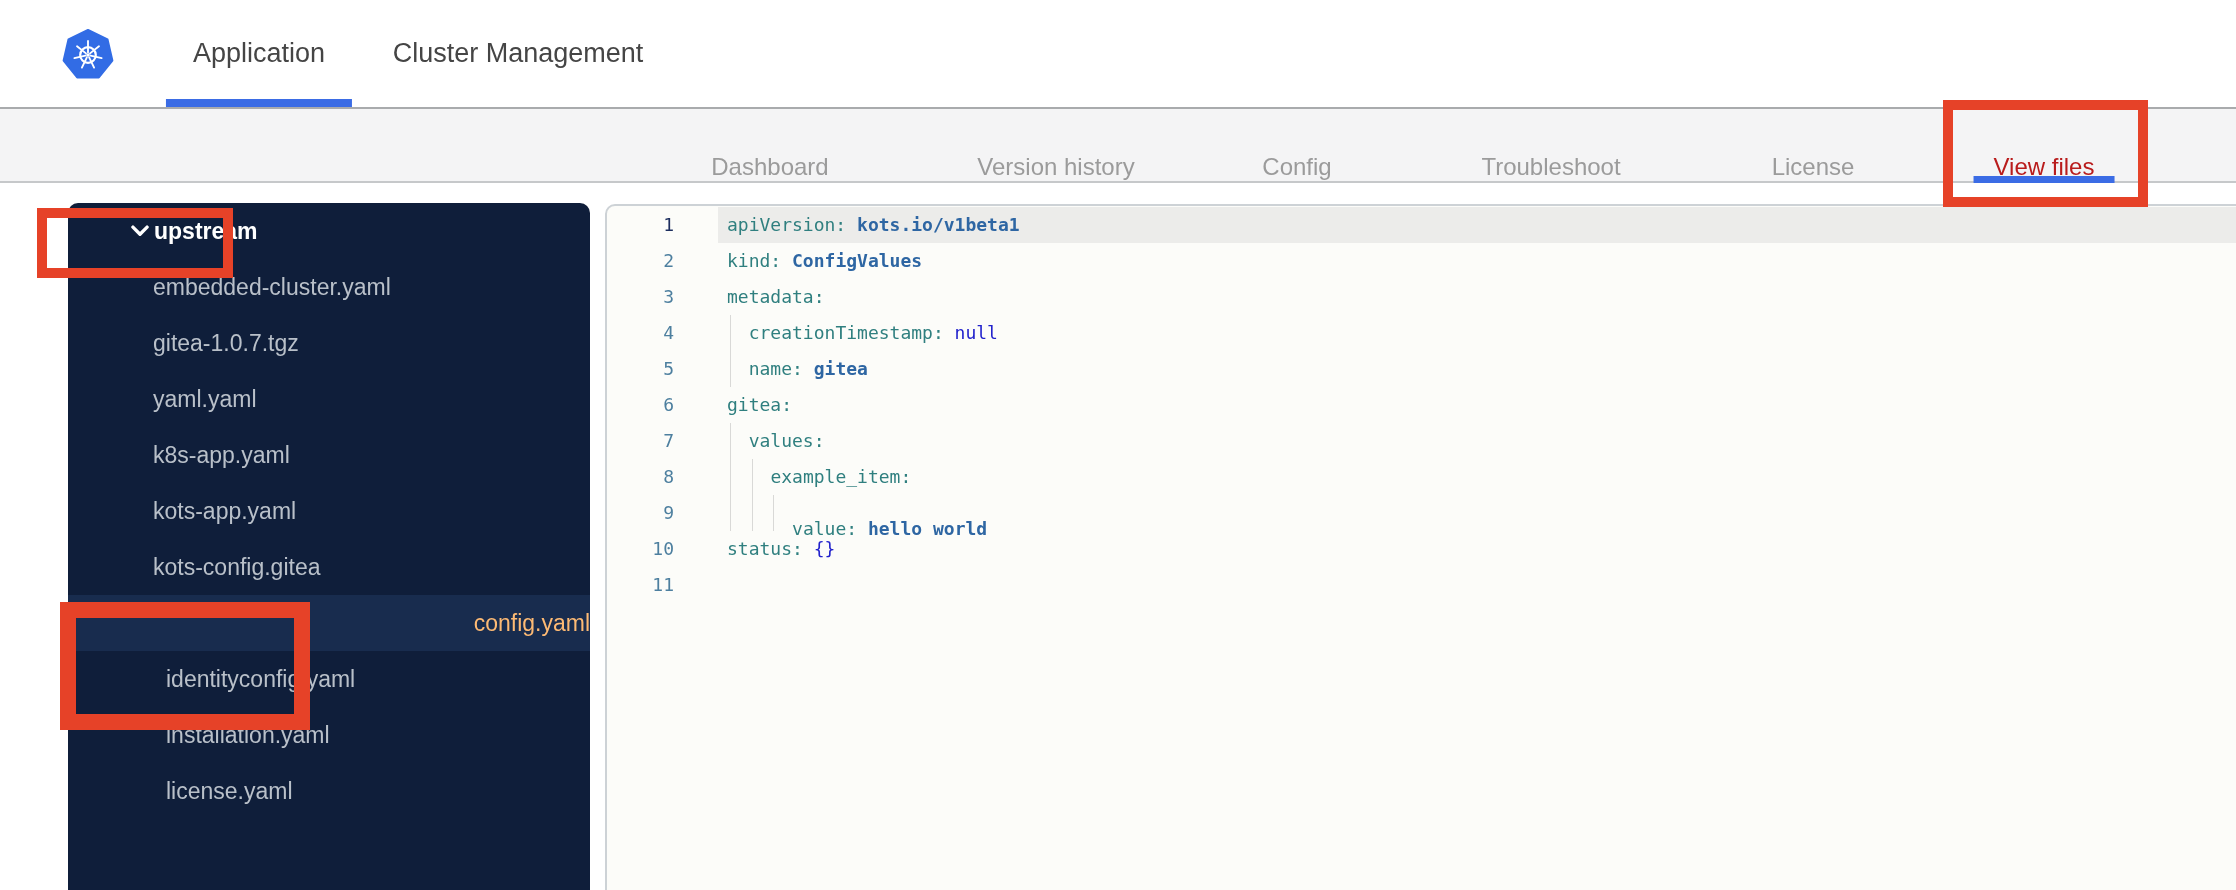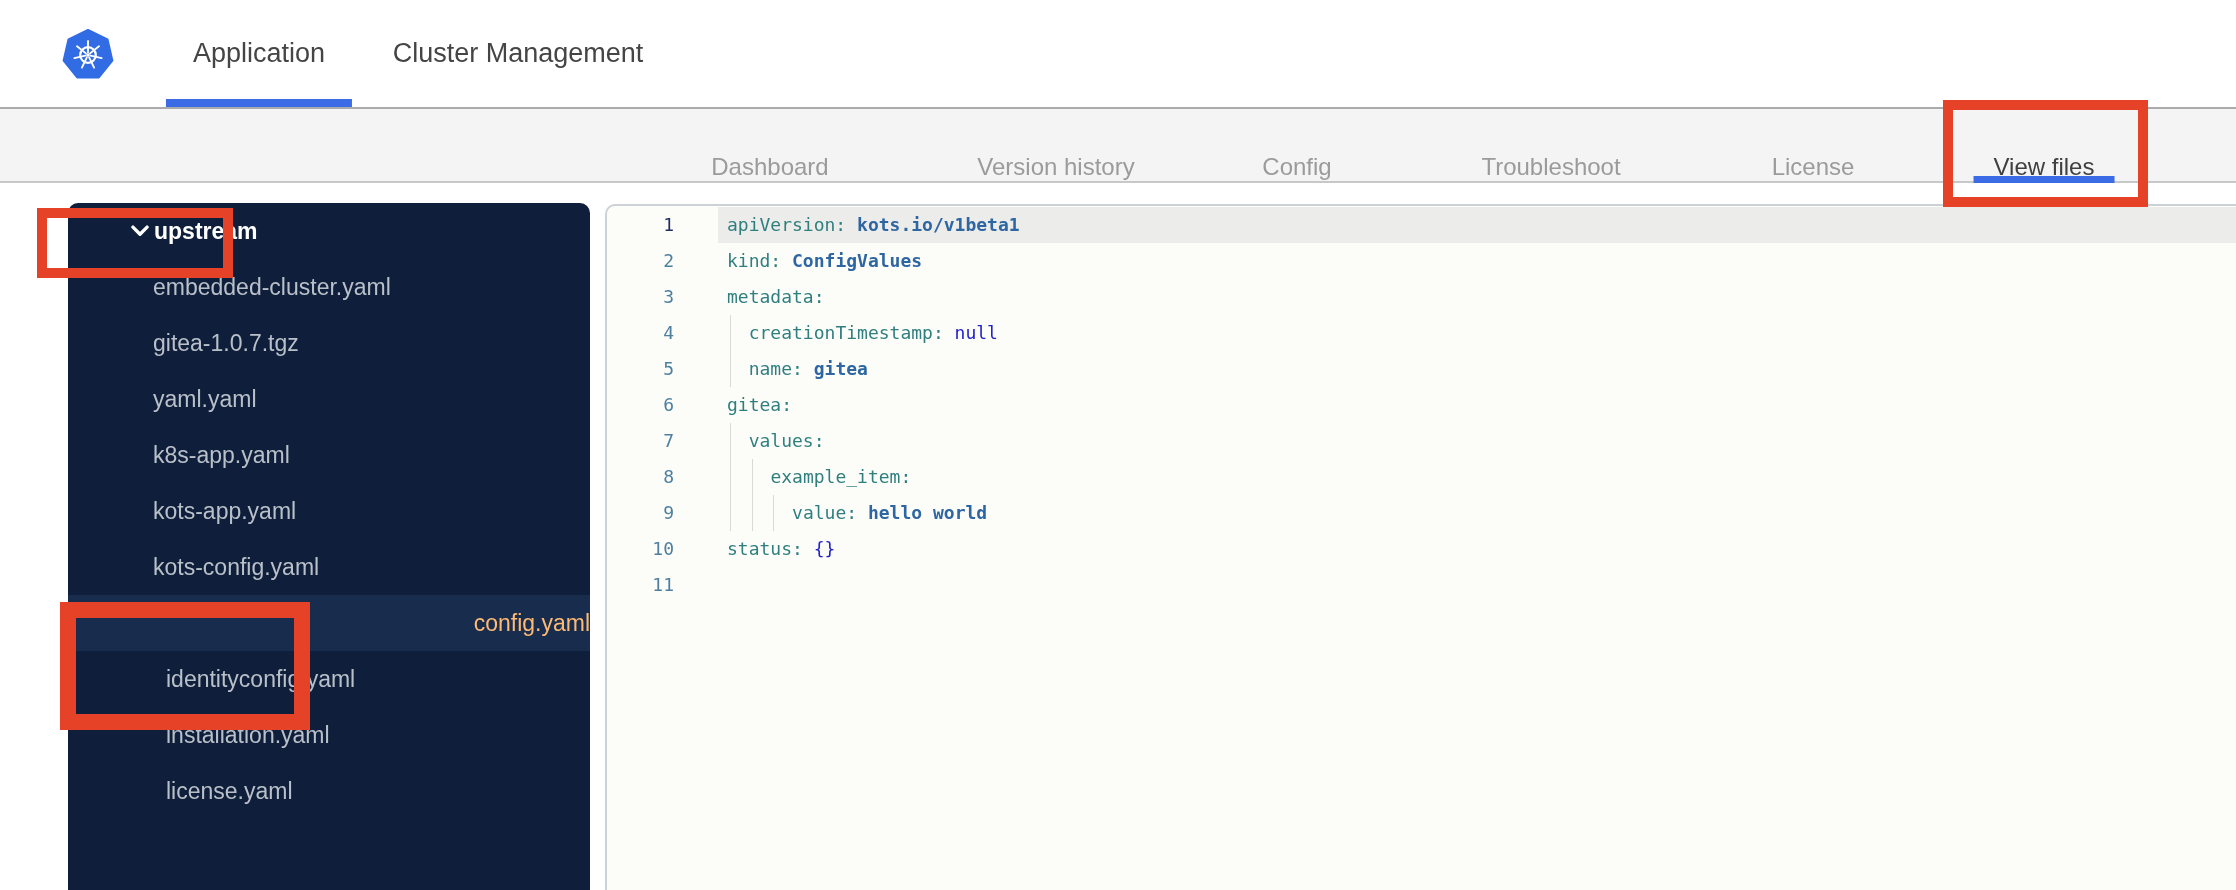--- a/index.html
+++ b/index.html
@@ -21,21 +21,21 @@
   .navbar{position:absolute;top:107px;left:0;right:0;height:76px;background:#f4f4f5;
           border-top:2px solid #a9abad;border-bottom:2px solid #c6c8ca;box-sizing:border-box;z-index:1;}
   .nav-tab{position:absolute;top:0;bottom:0;display:flex;align-items:center;padding:0 20px;
            transform:translateX(-50%);font-size:24px;color:#9b9b9b;cursor:pointer;margin-top:44px;}
   .nav-tab:nth-of-type(1){left:770px;}
   .nav-tab:nth-of-type(2){left:1056px;}
   .nav-tab:nth-of-type(3){left:1297px;}
   .nav-tab:nth-of-type(4){left:1551px;}
   .nav-tab:nth-of-type(5){left:1813px;}
   .nav-tab:nth-of-type(6){left:2044px;}
-  .nav-tab.active{color:#404040;}
+  .nav-tab.active{color:#b91c1c;}
   .nav-tab.active::after{content:"";position:absolute;left:0;right:0;bottom:-2px;height:7px;
            background:#3b6ce5;}
 
   
   .sidebar{position:absolute;left:68px;top:203px;width:522px;bottom:0;background:#0f1e3a;
            border-radius:10px 10px 0 0;padding-top:0;box-sizing:border-box;overflow:hidden;z-index:1;}
   .tree-row{height:56px;display:flex;align-items:center;font-size:23px;color:#b9c0c9;
             cursor:pointer;white-space:nowrap;}
   .tree-row.folder{color:#fff;font-weight:700;}
   .tree-row.selected{background:#182c4e;color:#fdba74;font-weight:400;justify-content:flex-end;}
@@ -134,21 +134,21 @@
     <div class="tree-row pad-file1">
       <span>yaml.yaml</span>
     </div>
     <div class="tree-row pad-file1">
       <span>k8s-app.yaml</span>
     </div>
     <div class="tree-row pad-file1">
       <span>kots-app.yaml</span>
     </div>
     <div class="tree-row pad-file1">
-      <span>kots-config.yaml</span>
+      <span>kots-config.gitea</span>
     </div>
     <div class="tree-row pad-file2 selected">
       <span>config.yaml</span>
     </div>
     <div class="tree-row pad-file2">
       <span>identityconfig.yaml</span>
     </div>
     <div class="tree-row pad-file2">
       <span>installation.yaml</span>
     </div>
@@ -194,21 +194,21 @@
       <span class="line-num">8</span>
       <span class="indent-guide" style="left: 123px;"></span>
       <span class="indent-guide" style="left: 144.69px;"></span>
       <span class="line-content" style="padding-left: 43.38px;"><span class="tok-key">example_item:</span></span>
     </div>
     <div class="code-line">
       <span class="line-num">9</span>
       <span class="indent-guide" style="left: 123px;"></span>
       <span class="indent-guide" style="left: 144.69px;"></span>
       <span class="indent-guide" style="left: 166.38px;"></span>
-      <span class="line-content" style="padding-left: 65.07px;"><span class="tok-key">value:</span><span class="tok-plain"> </span><span class="tok-val">hello world</span></span>
+      <span class="line-content" style="padding-left: 65.07px; margin-top: 16px;"><span class="tok-key">value:</span><span class="tok-plain"> </span><span class="tok-val">hello world</span></span>
     </div>
     <div class="code-line">
       <span class="line-num">10</span>
       <span class="line-content" style="padding-left: 0px;"><span class="tok-key">status:</span><span class="tok-plain"> </span><span class="tok-kw">{}</span></span>
     </div>
     <div class="code-line">
       <span class="line-num">11</span>
       <span class="line-content" style="padding-left: 0px;"></span>
     </div>
   </div>

